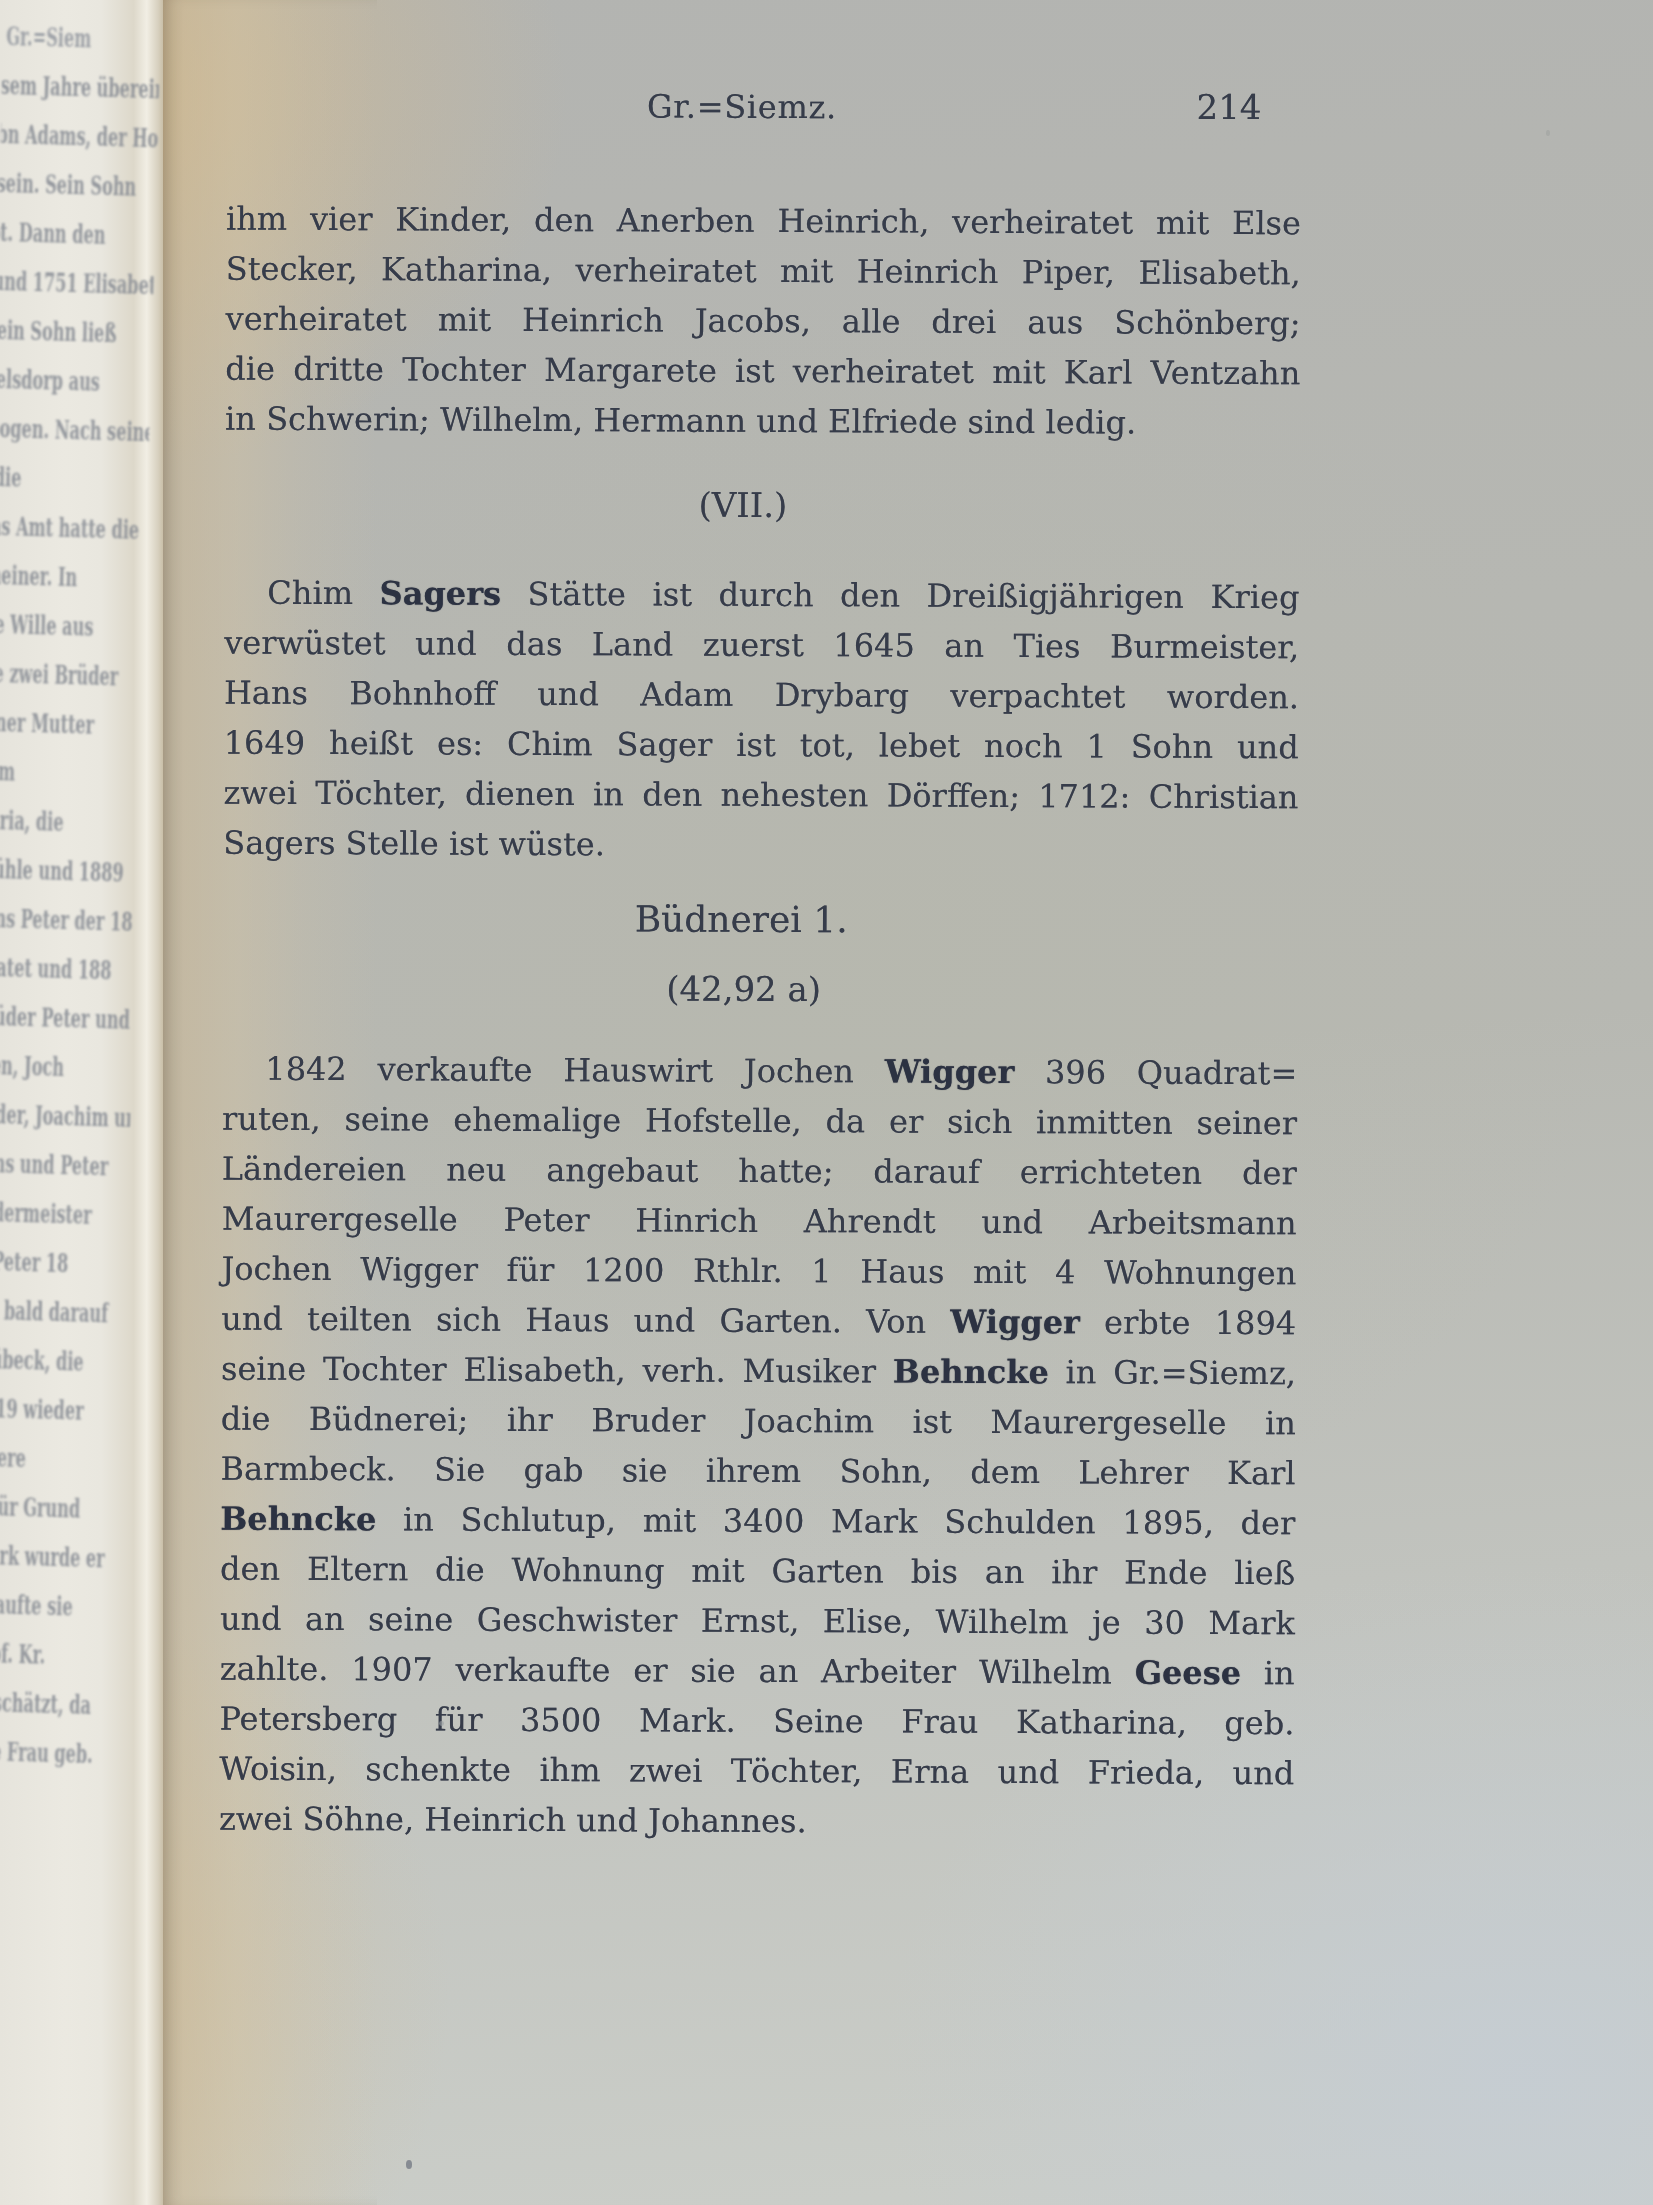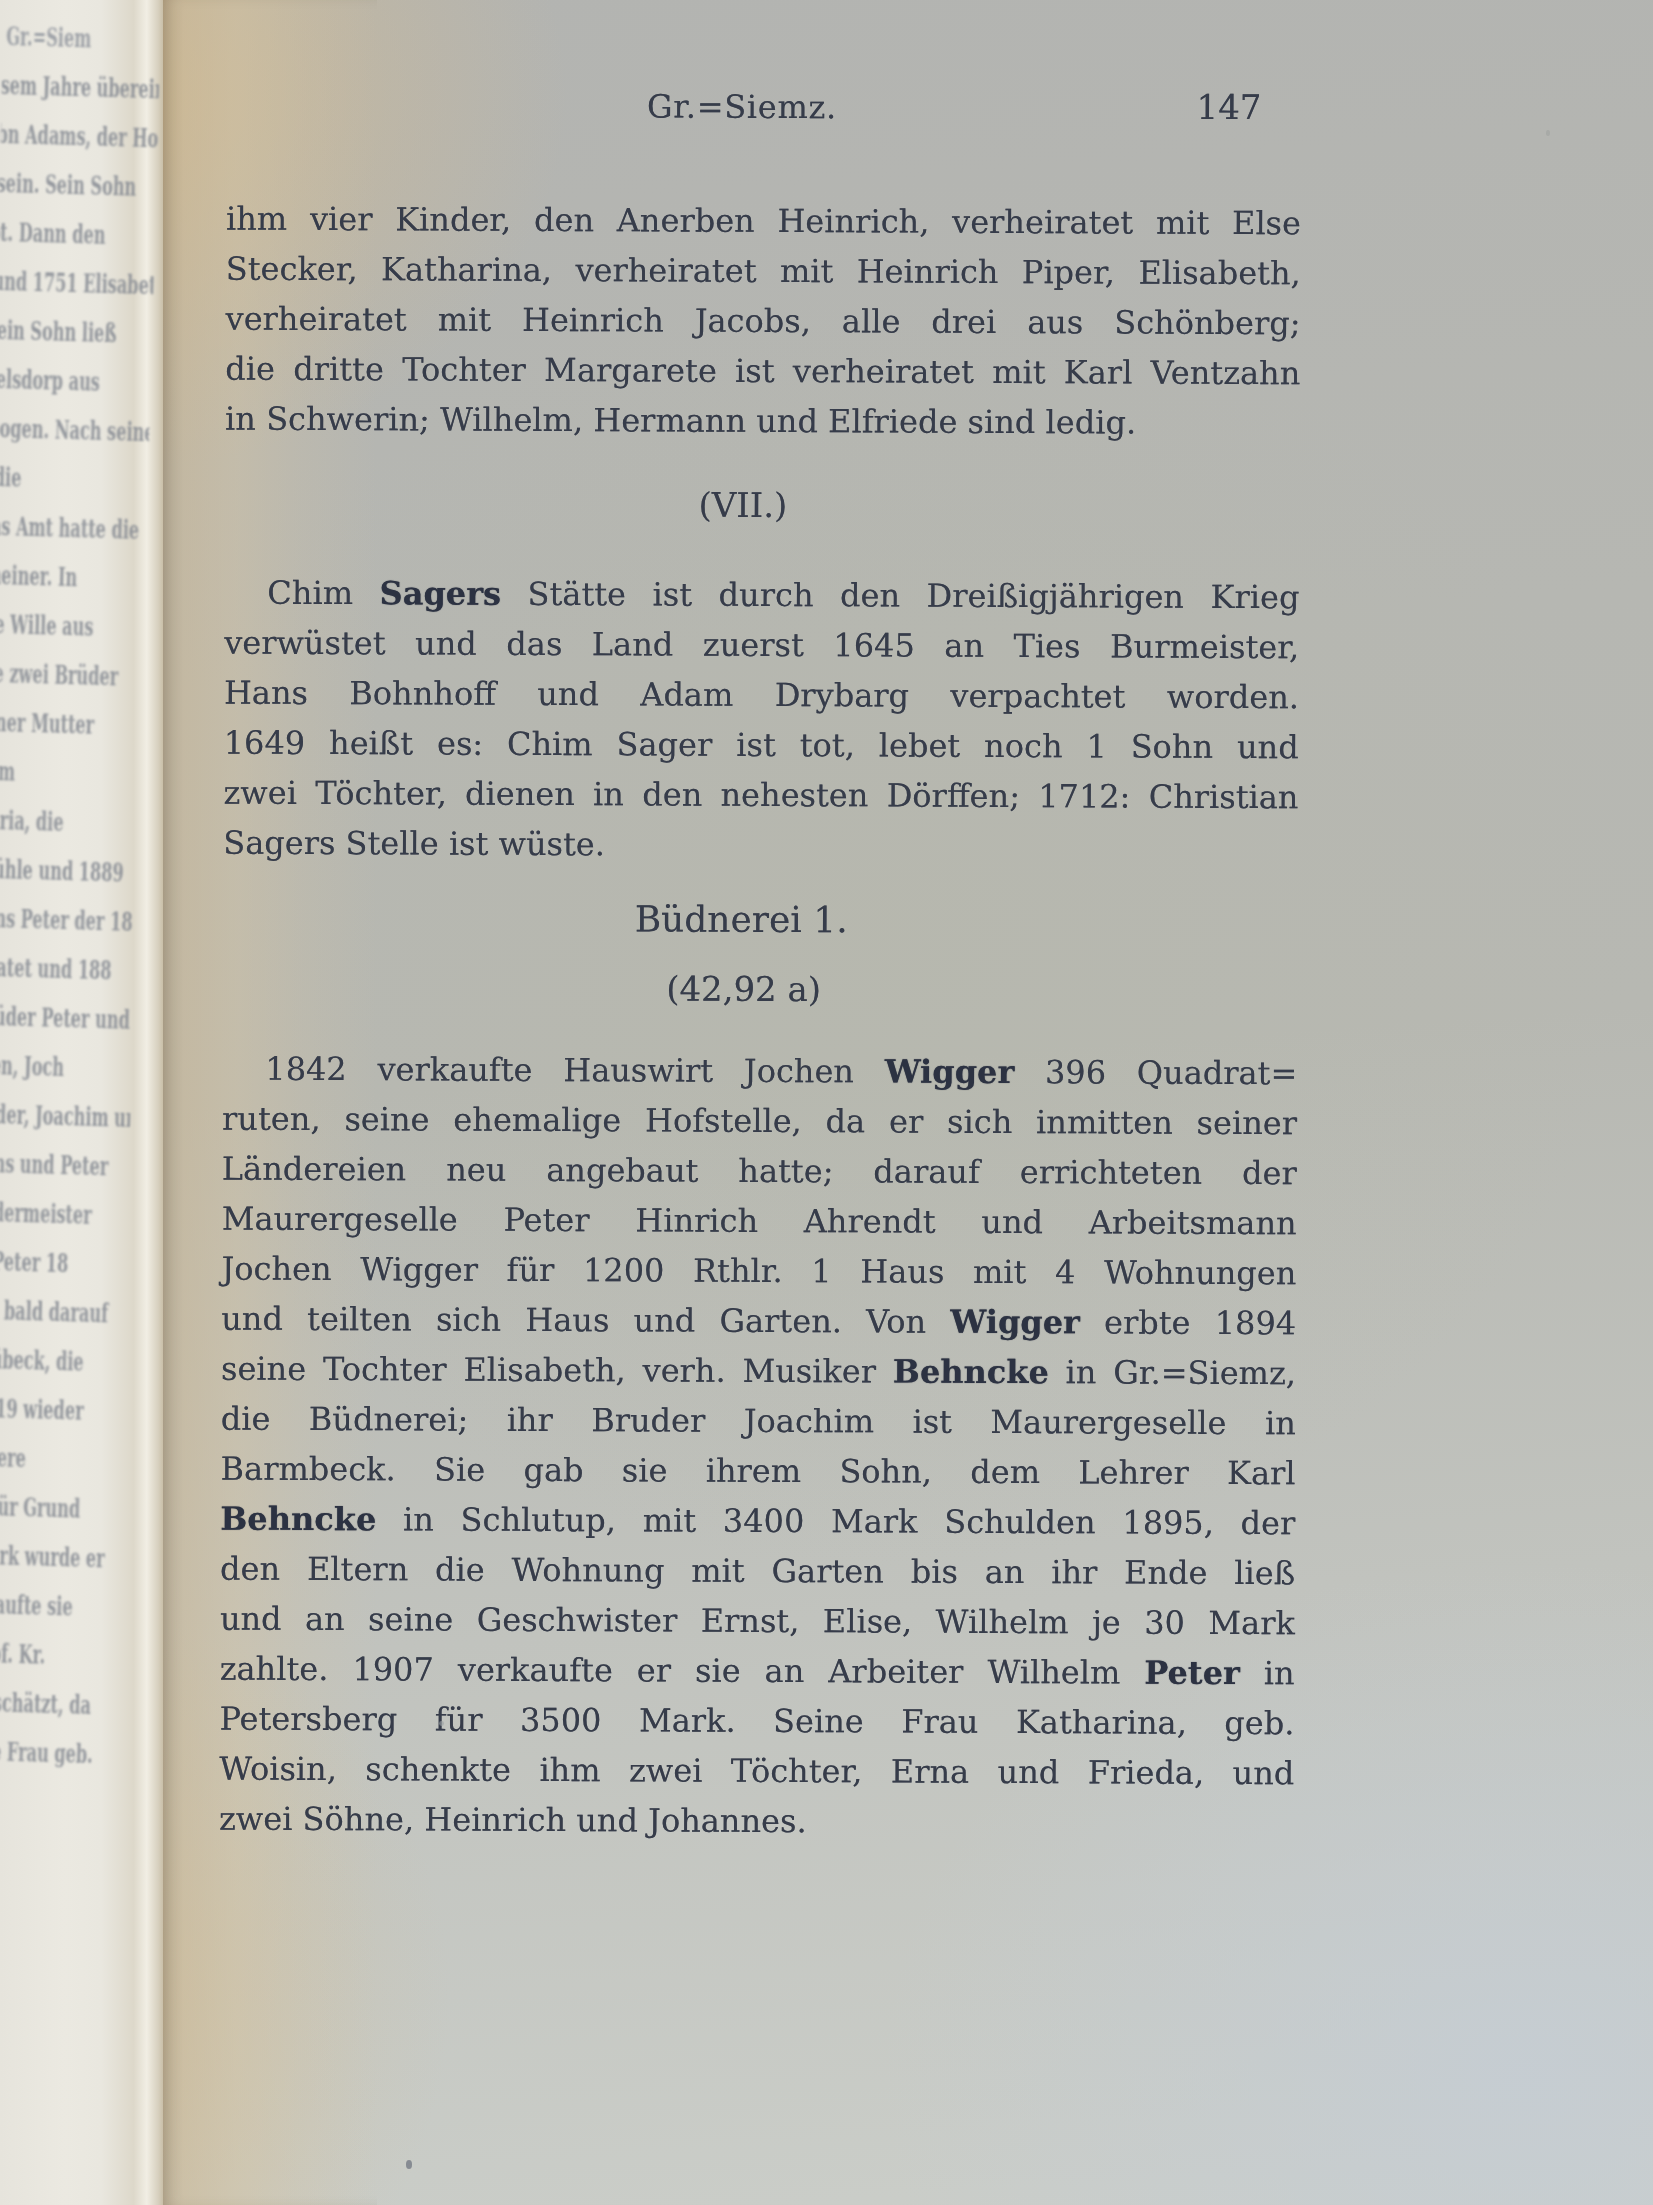--- a/index.html
+++ b/index.html
@@ -162,21 +162,21 @@
       </div>
   </div>
 
   <div class="page">
     <div class="gutter"></div>
 
     <div class="content">
 
       <div class="pagehead">
         <span class="running-title">Gr.=Siemz.</span>
-        <span class="page-number">147</span>
+        <span class="page-number">214</span>
       </div>
 
       <div class="para p1">
           <div class="tl">ihm vier Kinder, den Anerben Heinrich, verheiratet mit Else</div>
           <div class="tl">Stecker, Katharina, verheiratet mit Heinrich Piper, Elisabeth,</div>
           <div class="tl">verheiratet mit Heinrich Jacobs, alle drei aus Schönberg;</div>
           <div class="tl">die dritte Tochter Margarete ist verheiratet mit Karl Ventzahn</div>
           <div class="tl">in Schwerin; Wilhelm, Hermann und Elfriede sind ledig.</div>
         </div>
 
@@ -201,21 +201,21 @@
           <div class="tl">Ländereien neu angebaut hatte; darauf errichteten der</div>
           <div class="tl">Maurergeselle Peter Hinrich Ahrendt und Arbeitsmann</div>
           <div class="tl">Jochen Wigger für 1200 Rthlr. 1 Haus mit 4 Wohnungen</div>
           <div class="tl">und teilten sich Haus und Garten.  Von <b>Wigger</b> erbte 1894</div>
           <div class="tl">seine Tochter Elisabeth, verh. Musiker <b>Behncke</b> in Gr.=Siemz,</div>
           <div class="tl">die Büdnerei; ihr Bruder Joachim ist Maurergeselle in</div>
           <div class="tl">Barmbeck.  Sie gab sie ihrem Sohn, dem Lehrer Karl</div>
           <div class="tl"><b>Behncke</b> in Schlutup, mit 3400 Mark Schulden 1895, der</div>
           <div class="tl">den Eltern die Wohnung mit Garten bis an ihr Ende ließ</div>
           <div class="tl">und an seine Geschwister Ernst, Elise, Wilhelm je 30 Mark</div>
-          <div class="tl">zahlte.  1907 verkaufte er sie an Arbeiter Wilhelm <b>Peter</b> in</div>
+          <div class="tl">zahlte.  1907 verkaufte er sie an Arbeiter Wilhelm <b>Geese</b> in</div>
           <div class="tl">Petersberg für 3500 Mark.  Seine Frau Katharina, geb.</div>
           <div class="tl">Woisin, schenkte ihm zwei Töchter, Erna und Frieda, und</div>
           <div class="tl">zwei Söhne, Heinrich und Johannes.</div>
         </div>
 
     </div>
 
     <div class="speck s1"></div>
     <div class="speck s2"></div>
     <div class="speck s3"></div>

